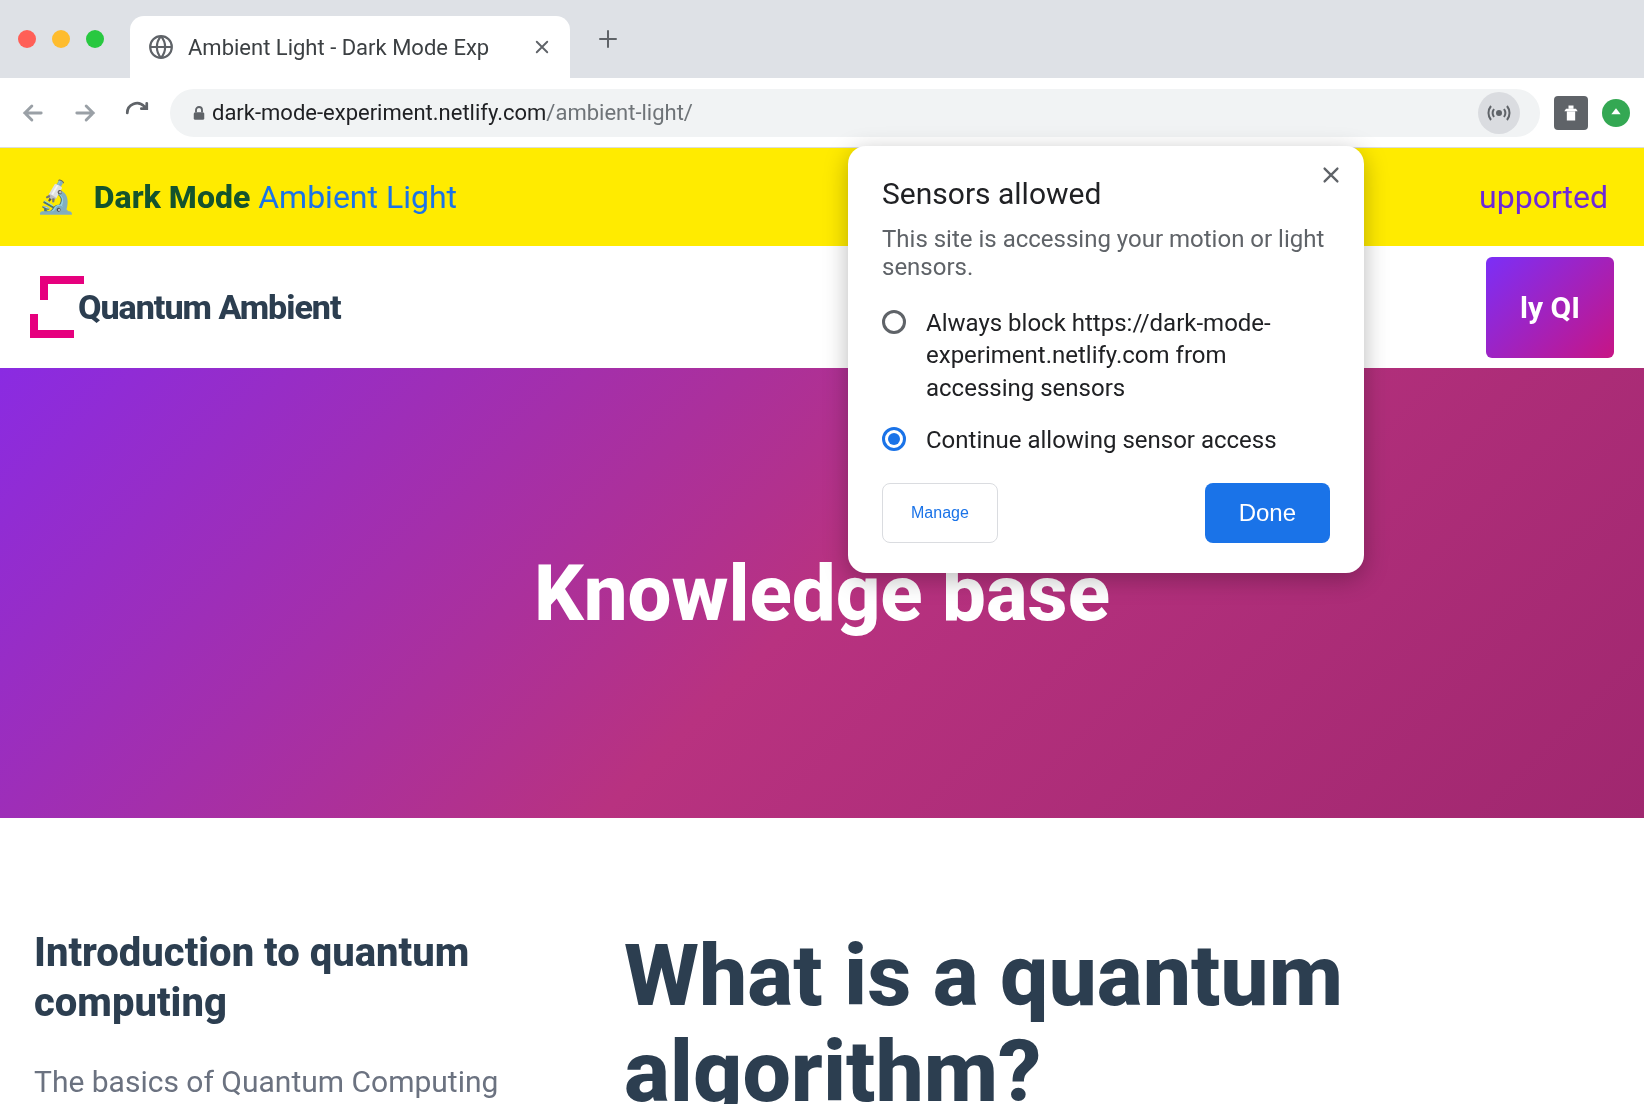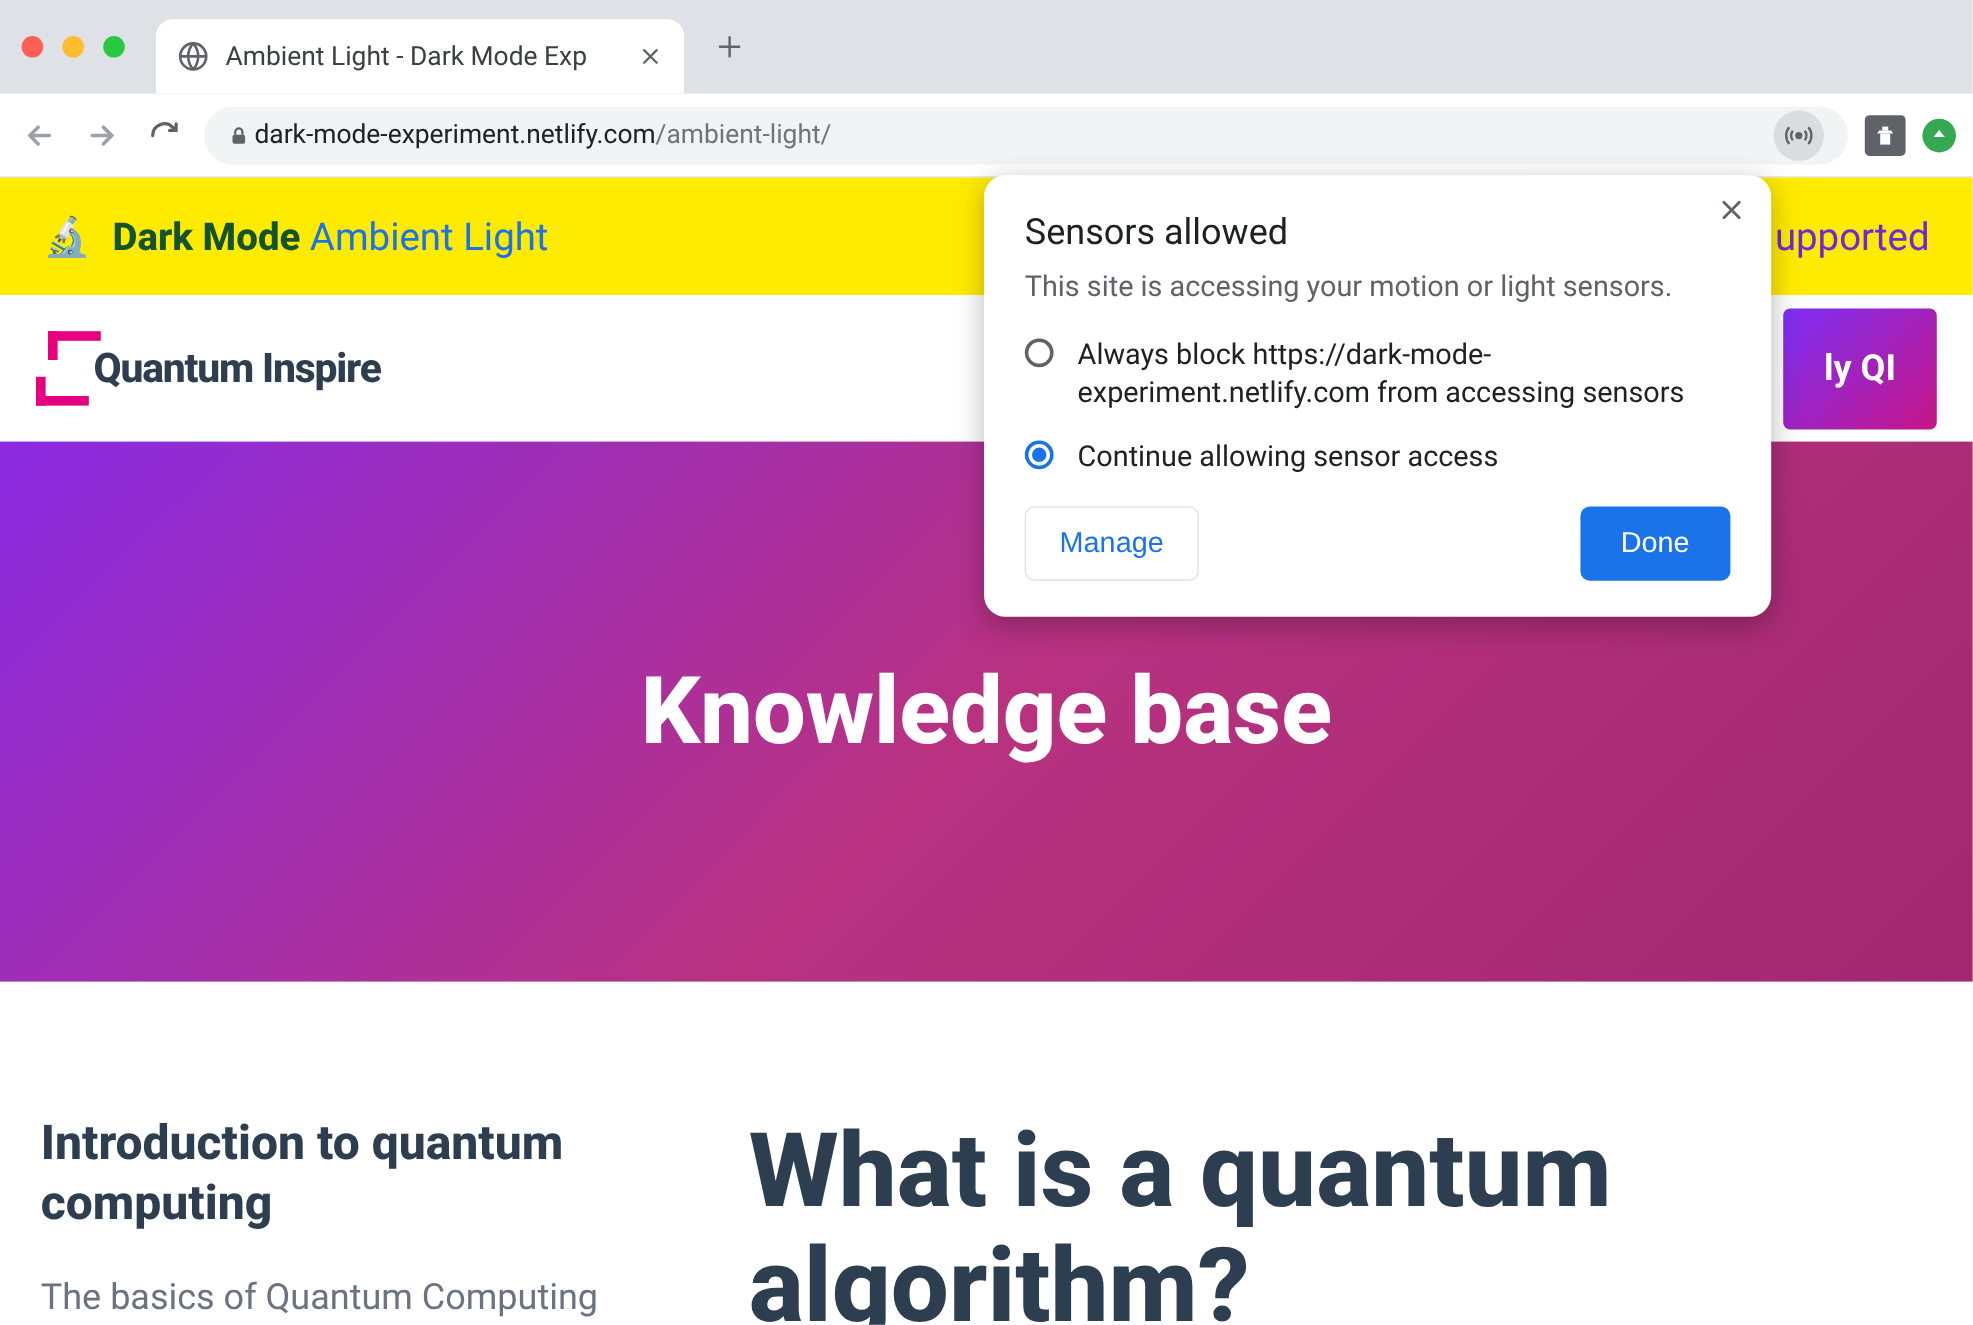--- a/index.html
+++ b/index.html
@@ -144,22 +144,22 @@
       gap: 70px;
     }
     .sidebar { width: 520px; }
     .sidebar-title { font-size:40px; font-weight:800; color:#2c3e50; line-height:1.25; margin-bottom:36px; }
     .sidebar-link { font-size:30px; color:#6b7280; }
     .main { flex:1; }
     .main-title { font-size:86px; font-weight:800; color:#2c3e50; line-height:1.12; }
     
     .popover {
       position:absolute;
-      top:146px; left:820px;
-      width: 656px;
+      top:146px; left:848px;
+      width: 516px;
       background:#fff;
       border-radius: 18px;
       box-shadow: 0 6px 24px rgba(0,0,0,0.28);
       padding: 30px 34px 30px 34px;
       z-index: 50;
     }
     .pop-close { position:absolute; top:18px; right:22px; font-size:30px; color:#5f6368; cursor:pointer; }
     .pop-title { font-size:30px; color:#202124; margin-bottom:14px; }
     .pop-desc { font-size:24px; color:#5f6368; margin-bottom:26px; }
     .pop-opt { display:flex; gap:20px; margin-bottom:20px; align-items:flex-start; }
@@ -167,21 +167,21 @@
       width:24px; height:24px; border-radius:50%; border:3px solid #5f6368; flex-shrink:0;
       margin-top:3px; position:relative;
     }
     .radio.checked { border-color:#1a73e8; }
     .radio.checked::after {
       content:""; position:absolute; top:3px; left:3px; right:3px; bottom:3px; border-radius:50%; background:#1a73e8;
     }
     .opt-label { font-size:24px; color:#202124; line-height:1.35; }
     .pop-actions { display:flex; justify-content:space-between; margin-top:26px; }
     .btn-manage {
-      border:1px solid #dadce0; border-radius:8px; padding:16px 28px; color:#1a73e8; font-size:24px; background:#fff; cursor:pointer;
+      border:1px solid #dadce0; border-radius:8px; padding:16px 28px; color:#1a73e8; font-size:16px; background:#fff; cursor:pointer;
     }
     .btn-done {
       border:none; border-radius:8px; padding:16px 34px; color:#fff; font-size:24px; background:#1a73e8; cursor:pointer;
     }
     svg { display:block; }
   </style>
 </head>
 <body>
 
 <div class="chrome-top">
@@ -272,21 +272,21 @@
   </div>
   <span class="yb-right">upported</span>
 </div>
 
 <div class="site-header">
   <div class="logo">
     <div class="logo-mark">
       <span class="logo-left"></span>
         <span class="logo-left2"></span>
     </div>
-    <span class="logo-text">Quantum Inspire</span>
+    <span class="logo-text">Quantum Ambient</span>
   </div>
   <div class="site-nav">
     <span class="nav-item-partial">Know</span>
   </div>
   <div class="my-qi">
     <span>ly QI</span>
   </div>
 </div>
 
 <div class="hero">

